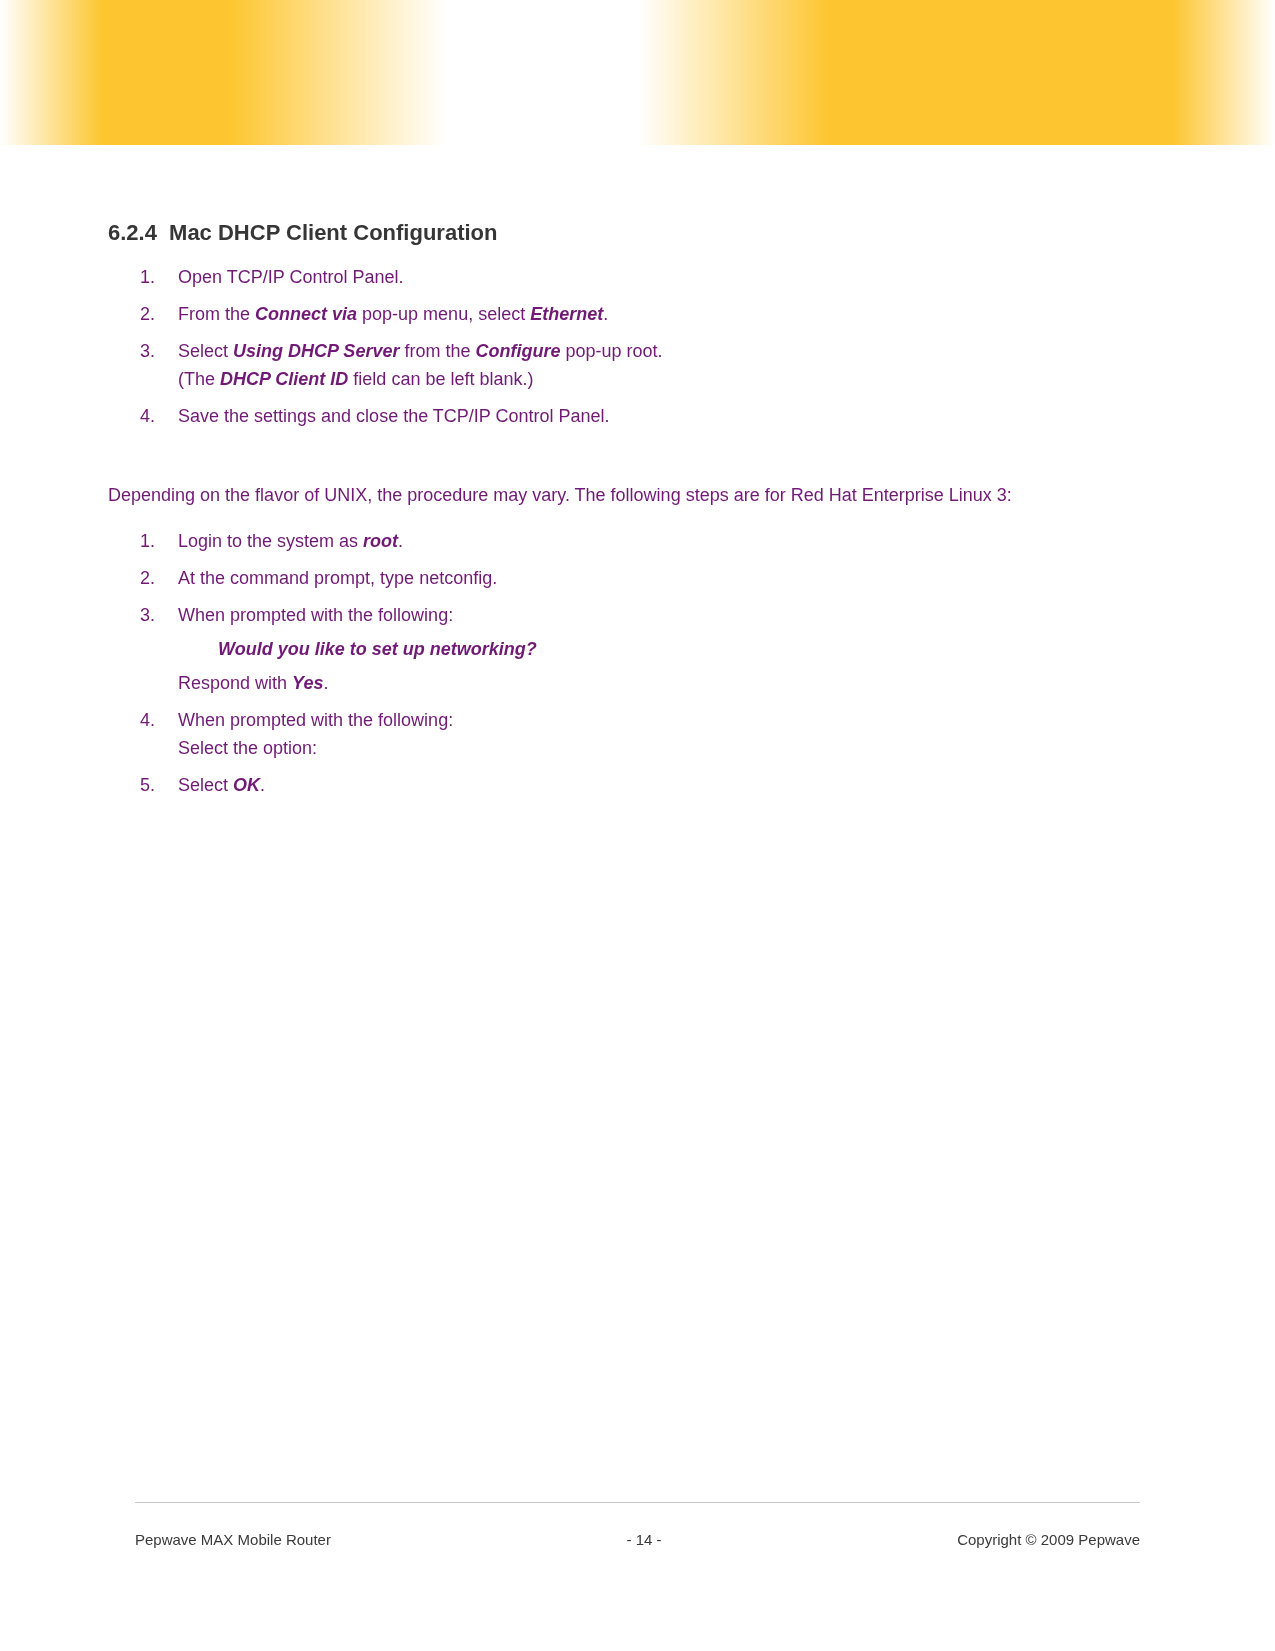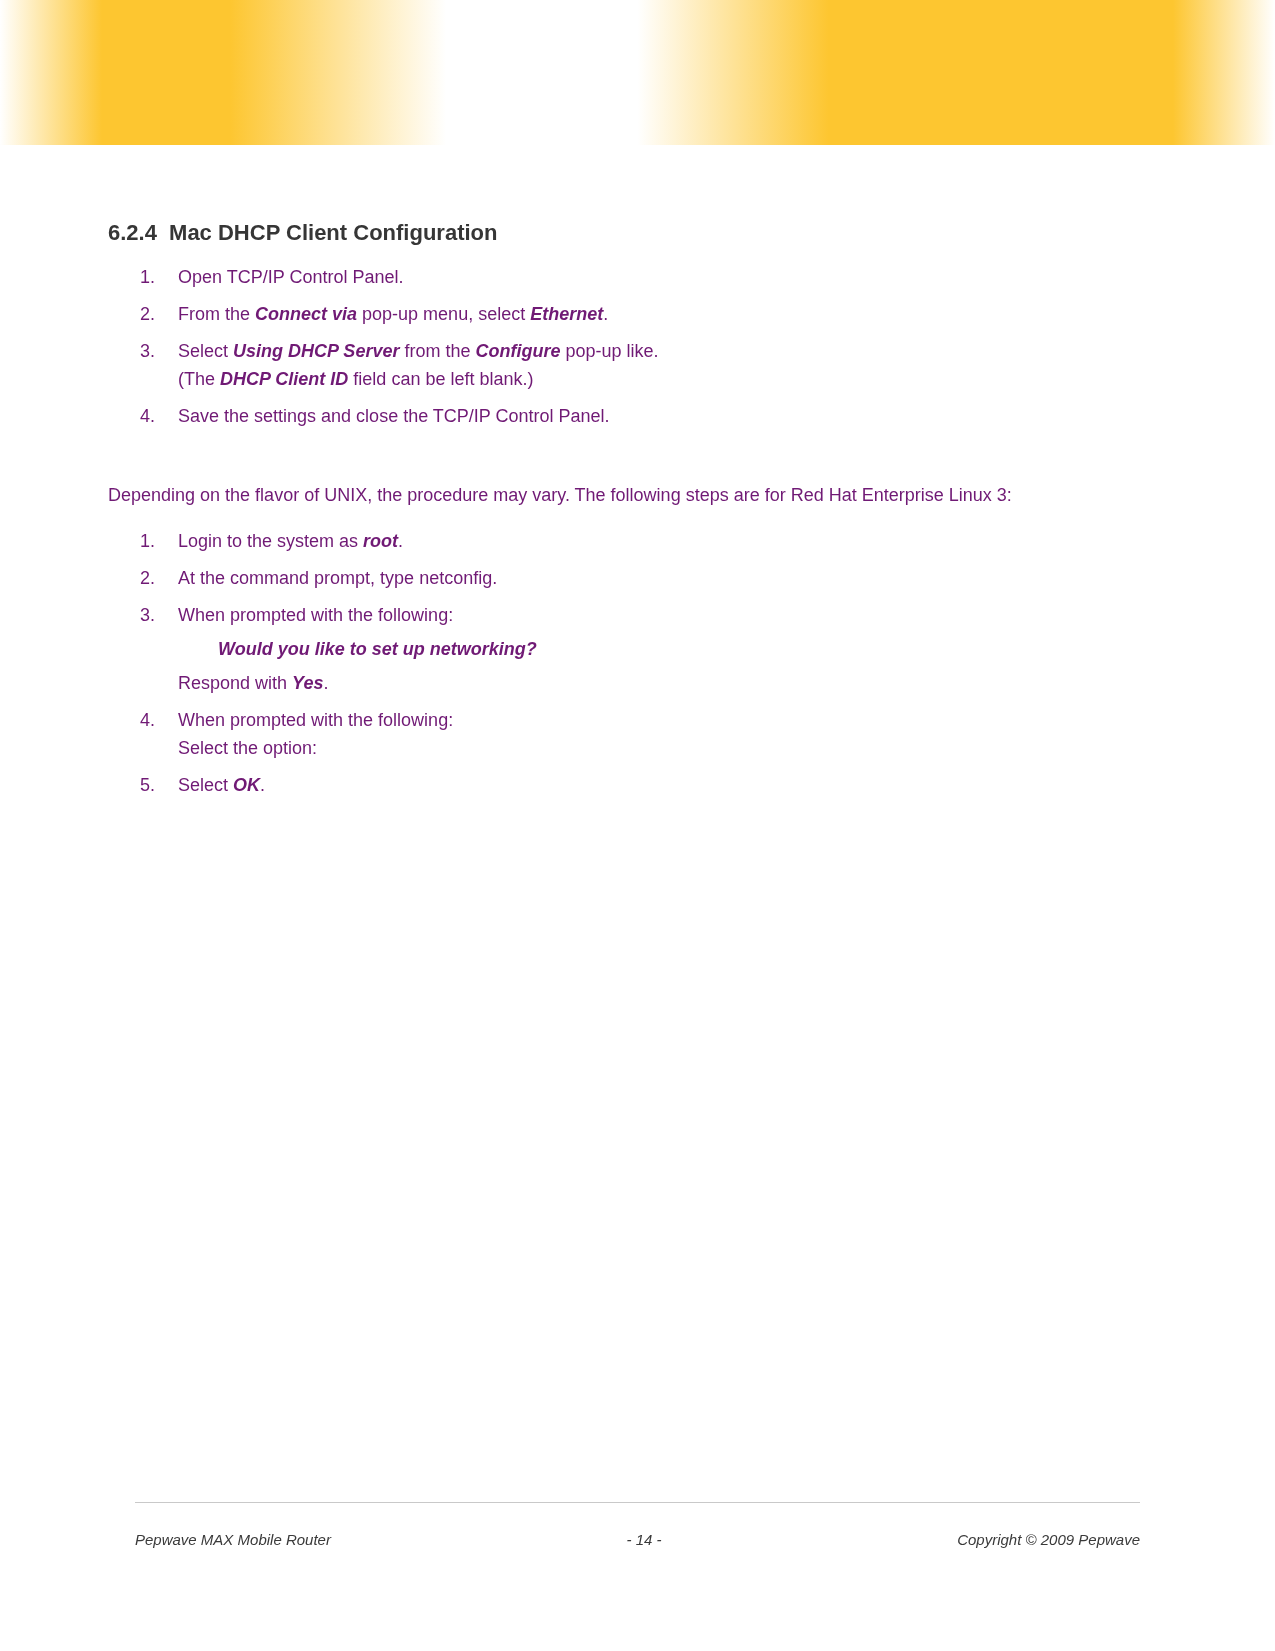--- a/index.html
+++ b/index.html
@@ -91,21 +91,20 @@
     }
     .footer-line {
       border-top: 1px solid #c9c9c9;
       margin-bottom: 28px;
     }
     .footer-row {
       display: flex;
       justify-content: space-between;
       align-items: center;
       font-size: 15px;
-      font-style: italic;
       color: #3a3a3a;
       gap: 23px;
     }
   </style>
 </head>
 <body>
 
 <div class="header-band"></div>
 
 <div class="content">
@@ -116,21 +115,21 @@
   </h2>
 
   <ol class="steps">
     <li>
       <span>Open TCP/IP Control Panel.</span>
     </li>
     <li>
       <span>From the </span><span class="bi">Connect via</span><span> pop-up menu, select </span><span class="bi">Ethernet</span><span>.</span>
     </li>
     <li>
-      <span>Select </span><span class="bi">Using DHCP Server</span><span> from the </span><span class="bi">Configure</span><span> pop-up like.</span><br>
+      <span>Select </span><span class="bi">Using DHCP Server</span><span> from the </span><span class="bi">Configure</span><span> pop-up root.</span><br>
       <span>(The </span><span class="bi">DHCP Client ID</span><span> field can be left blank.)</span>
     </li>
     <li>
       <span>Save the settings and close the TCP/IP Control Panel.</span>
     </li>
   </ol>
 
 
   <p class="para">Depending on the flavor of UNIX, the procedure may vary.  The following steps are for Red Hat Enterprise Linux 3:</p>
 

